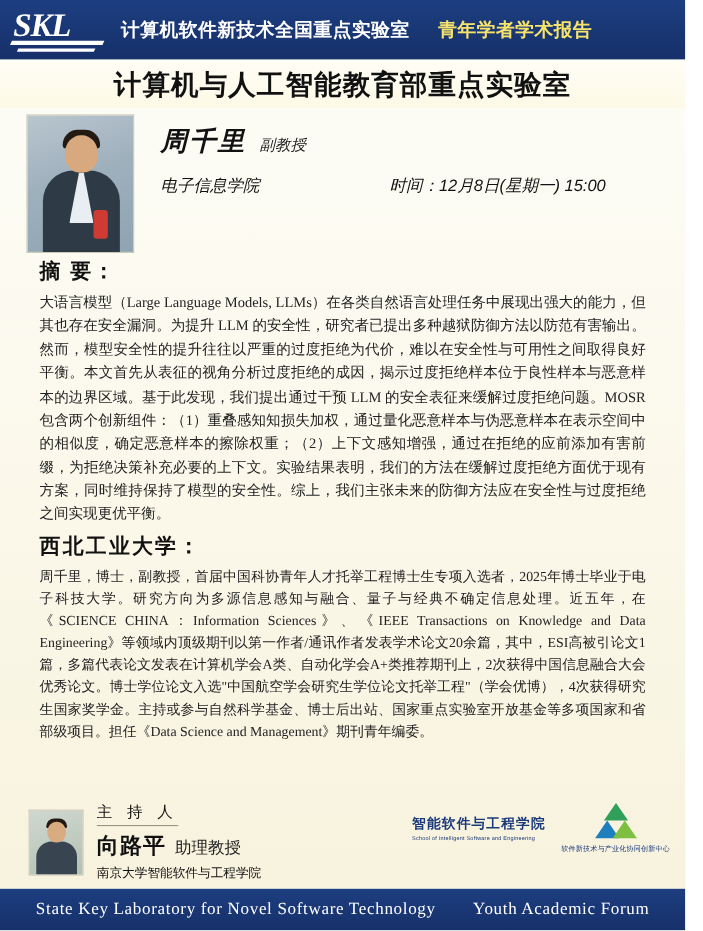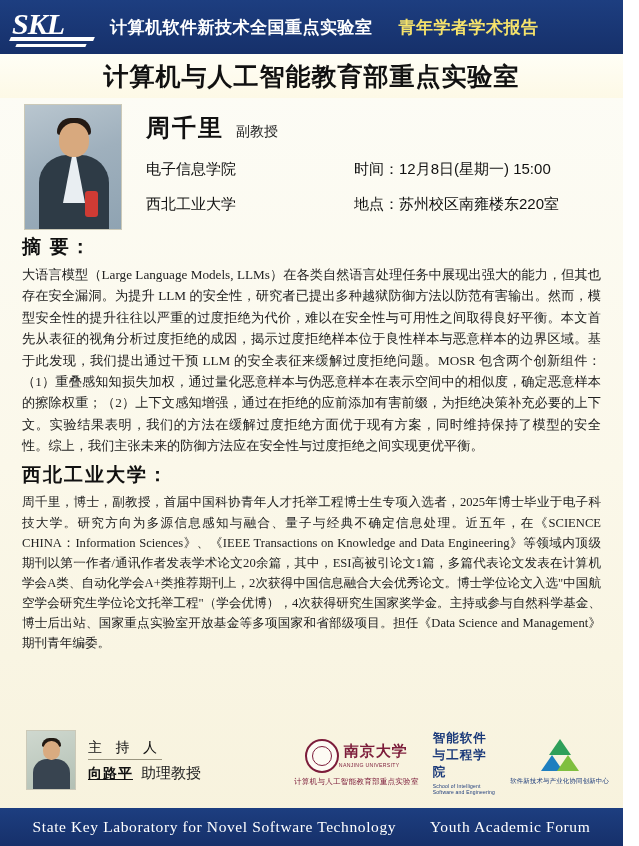--- a/index.html
+++ b/index.html
@@ -103,20 +103,21 @@
     color: #111111;
     letter-spacing: 1px;
   }
 
   
   .speaker {
     display: flex;
     padding: 6px 30px 4px 24px;
     box-sizing: border-box;
     height: 132px;
+    font-style: italic;
   }
   .photo {
     width: 96px;
     height: 124px;
     border: 1px solid #cbc9b8;
     background: linear-gradient(160deg, #b9c6cf 0%, #9fb0bd 45%, #8fa3b2 100%);
     position: relative;
     overflow: hidden;
     flex: 0 0 auto;
   }
@@ -197,21 +198,21 @@
     font-size: 15px;
     color: #111;
   }
   .sp-right {
     font-size: 15px;
     color: #111;
   }
 
   
   .section {
-    padding: 0 22px;
+    padding: 0 36px;
     box-sizing: border-box;
   }
   .sec-head {
     font-family: "Liberation Serif", serif;
     font-size: 19px;
     font-weight: bold;
     color: #111;
     margin: 4px 0 4px 0;
     letter-spacing: 2px;
   }
@@ -277,25 +278,24 @@
     padding-bottom: 2px;
     display: inline-block;
   }
   .host-name-row {
     margin-top: 4px;
     display: flex;
     align-items: baseline;
   }
   .host-name {
     font-family: "Liberation Serif", serif;
-    font-size: 14px;
+    font-size: 20px;
     font-weight: bold;
     color: #111;
     letter-spacing: 1px;
-    text-decoration: underline;
   }
   .host-rank {
     font-size: 15px;
     color: #222;
     margin-left: 8px;
   }
   .host-affil {
     margin-top: 4px;
     font-size: 11.5px;
     color: #111;
@@ -439,24 +439,20 @@
     </div>
     <div class="speaker-info">
       <div class="sp-row1">
         <span class="sp-name">周千里</span>
         <span class="sp-rank">副教授</span>
       </div>
       <div class="sp-row2">
         <span class="sp-left">电子信息学院</span>
         <span class="sp-right"><span>时间：</span><span>12月8日(星期一) 15:00</span></span>
       </div>
-      <div class="sp-row3">
-        <span class="sp-left">西北工业大学</span>
-        <span class="sp-right"><span>地点：</span><span>苏州校区南雍楼东220室</span></span>
-      </div>
     </div>
   </div>
 
   <div class="section">
     <div class="sec-head">摘 要：</div>
     <div class="sec-body abstract-body">大语言模型（Large Language Models, LLMs）在各类自然语言处理任务中展现出强大的能力，但其也存在安全漏洞。为提升 LLM 的安全性，研究者已提出多种越狱防御方法以防范有害输出。然而，模型安全性的提升往往以严重的过度拒绝为代价，难以在安全性与可用性之间取得良好平衡。本文首先从表征的视角分析过度拒绝的成因，揭示过度拒绝样本位于良性样本与恶意样本的边界区域。基于此发现，我们提出通过干预 LLM 的安全表征来缓解过度拒绝问题。MOSR 包含两个创新组件：（1）重叠感知知损失加权，通过量化恶意样本与伪恶意样本在表示空间中的相似度，确定恶意样本的擦除权重；（2）上下文感知增强，通过在拒绝的应前添加有害前缀，为拒绝决策补充必要的上下文。实验结果表明，我们的方法在缓解过度拒绝方面优于现有方案，同时维持保持了模型的安全性。综上，我们主张未来的防御方法应在安全性与过度拒绝之间实现更优平衡。</div>
   </div>
 
   <div class="section">
     <div class="sec-head">西北工业大学：</div>
@@ -469,34 +465,25 @@
         <div class="h-body"></div>
         <div class="h-hair"></div>
         <div class="h-head"></div>
       </div>
       <div class="host-text">
         <div class="host-label">主 持 人</div>
         <div class="host-name-row">
           <span class="host-name">向路平</span>
           <span class="host-rank">助理教授</span>
         </div>
+        <div class="host-affil">南京大学智能软件与工程学院</div>
       </div>
     </div>
 
     <div class="logos">
-      <div class="logo-item">
-        <div class="logo-row">
-          <div class="nju-seal"></div>
-          <div>
-            <div class="nju-cn">南京大学</div>
-            <div class="nju-en">NANJING UNIVERSITY</div>
-          </div>
-        </div>
-        <div class="caption-cn">计算机与人工智能教育部重点实验室</div>
-      </div>
 
       <div class="logo-item">
         <div>
           <div class="sw-logo-cn">智能软件与工程学院</div>
           <div class="sw-logo-en">School of Intelligent Software and Engineering</div>
         </div>
       </div>
 
       <div class="logo-item">
         <div class="tri-logo">

